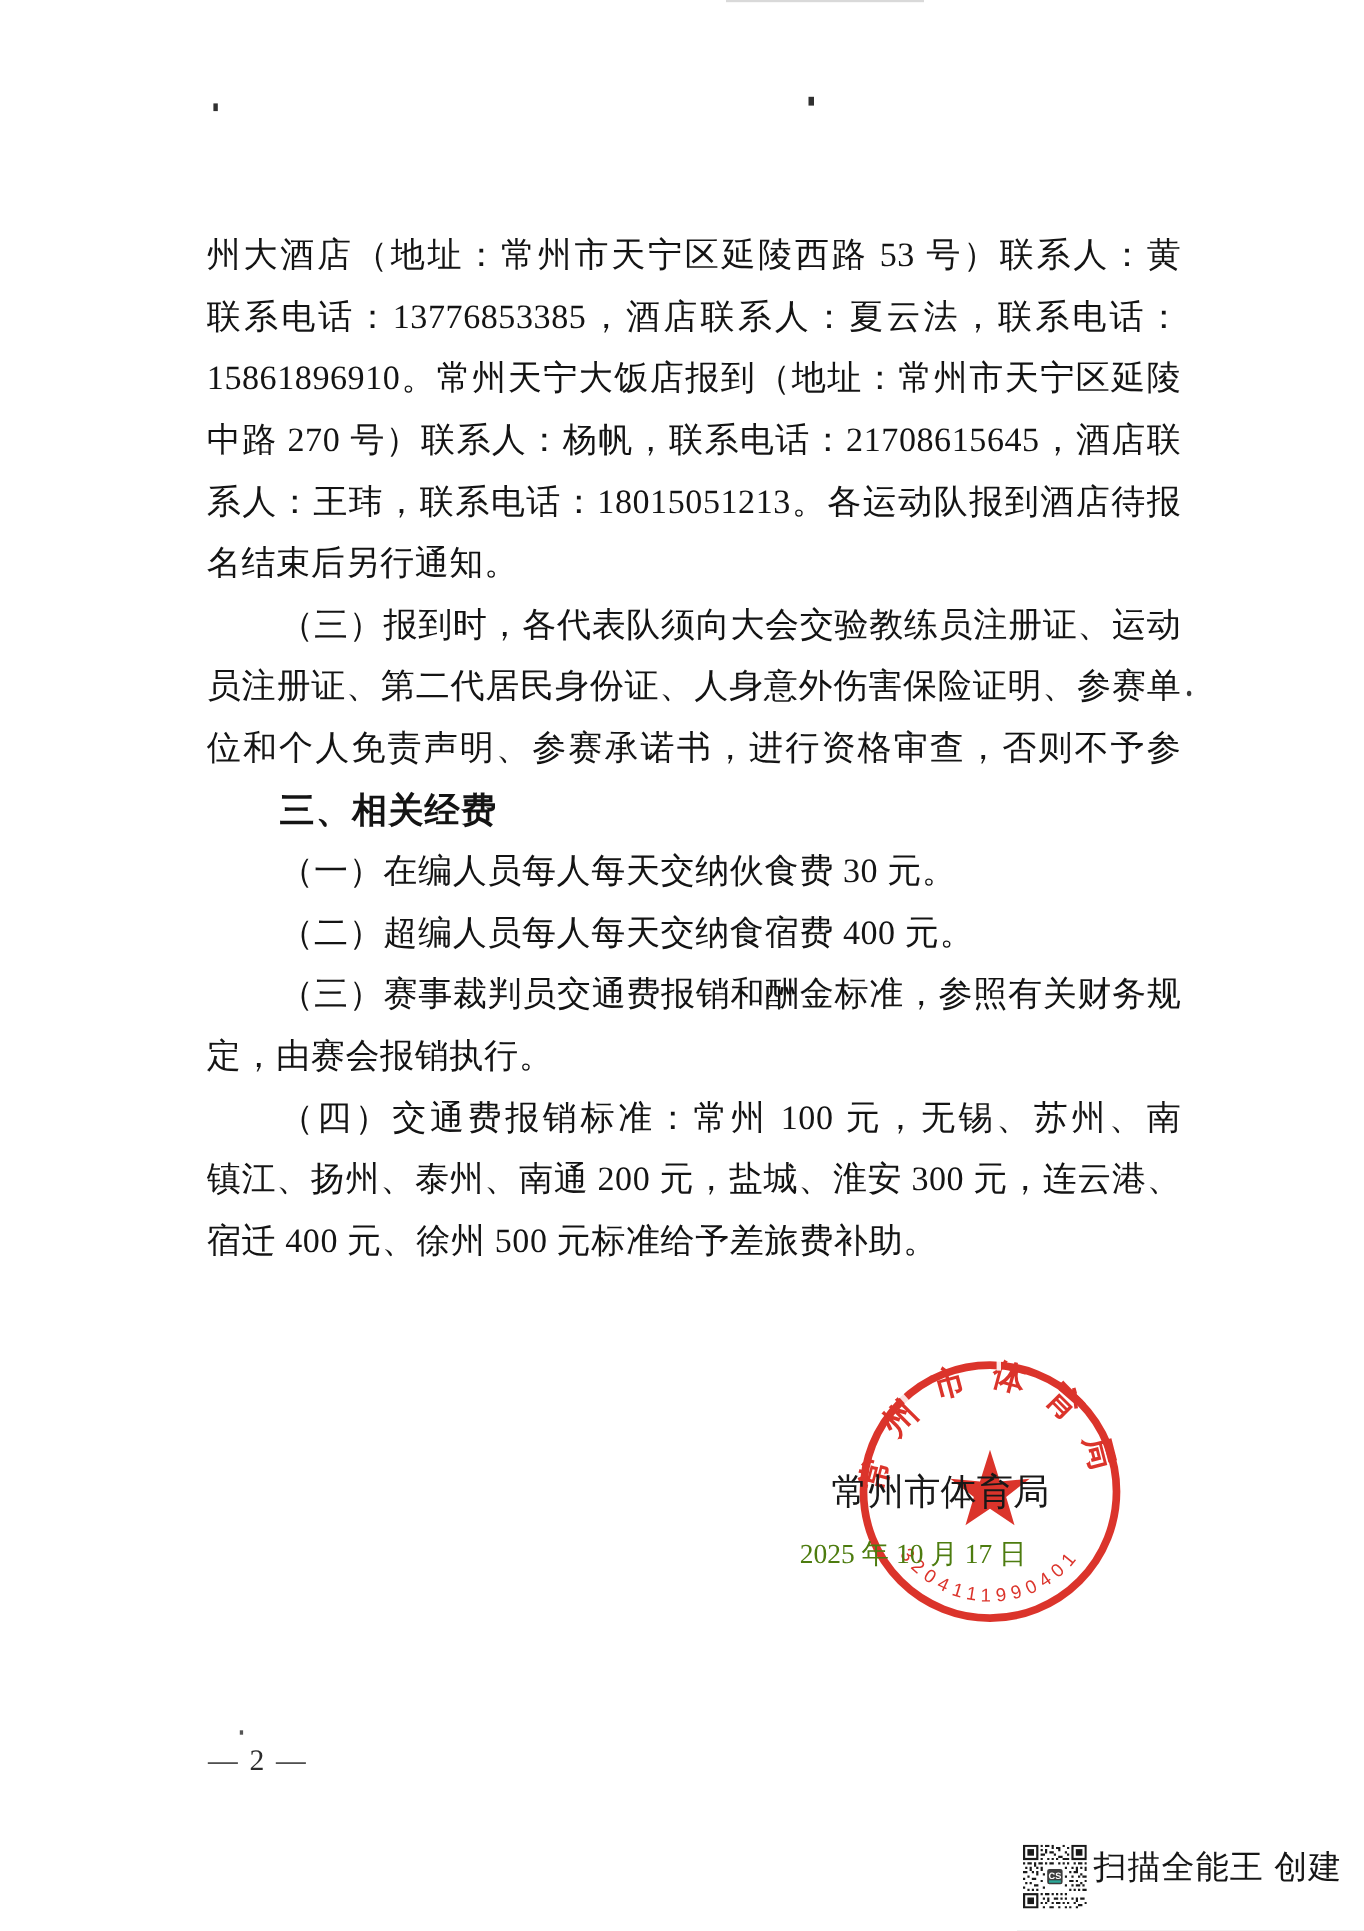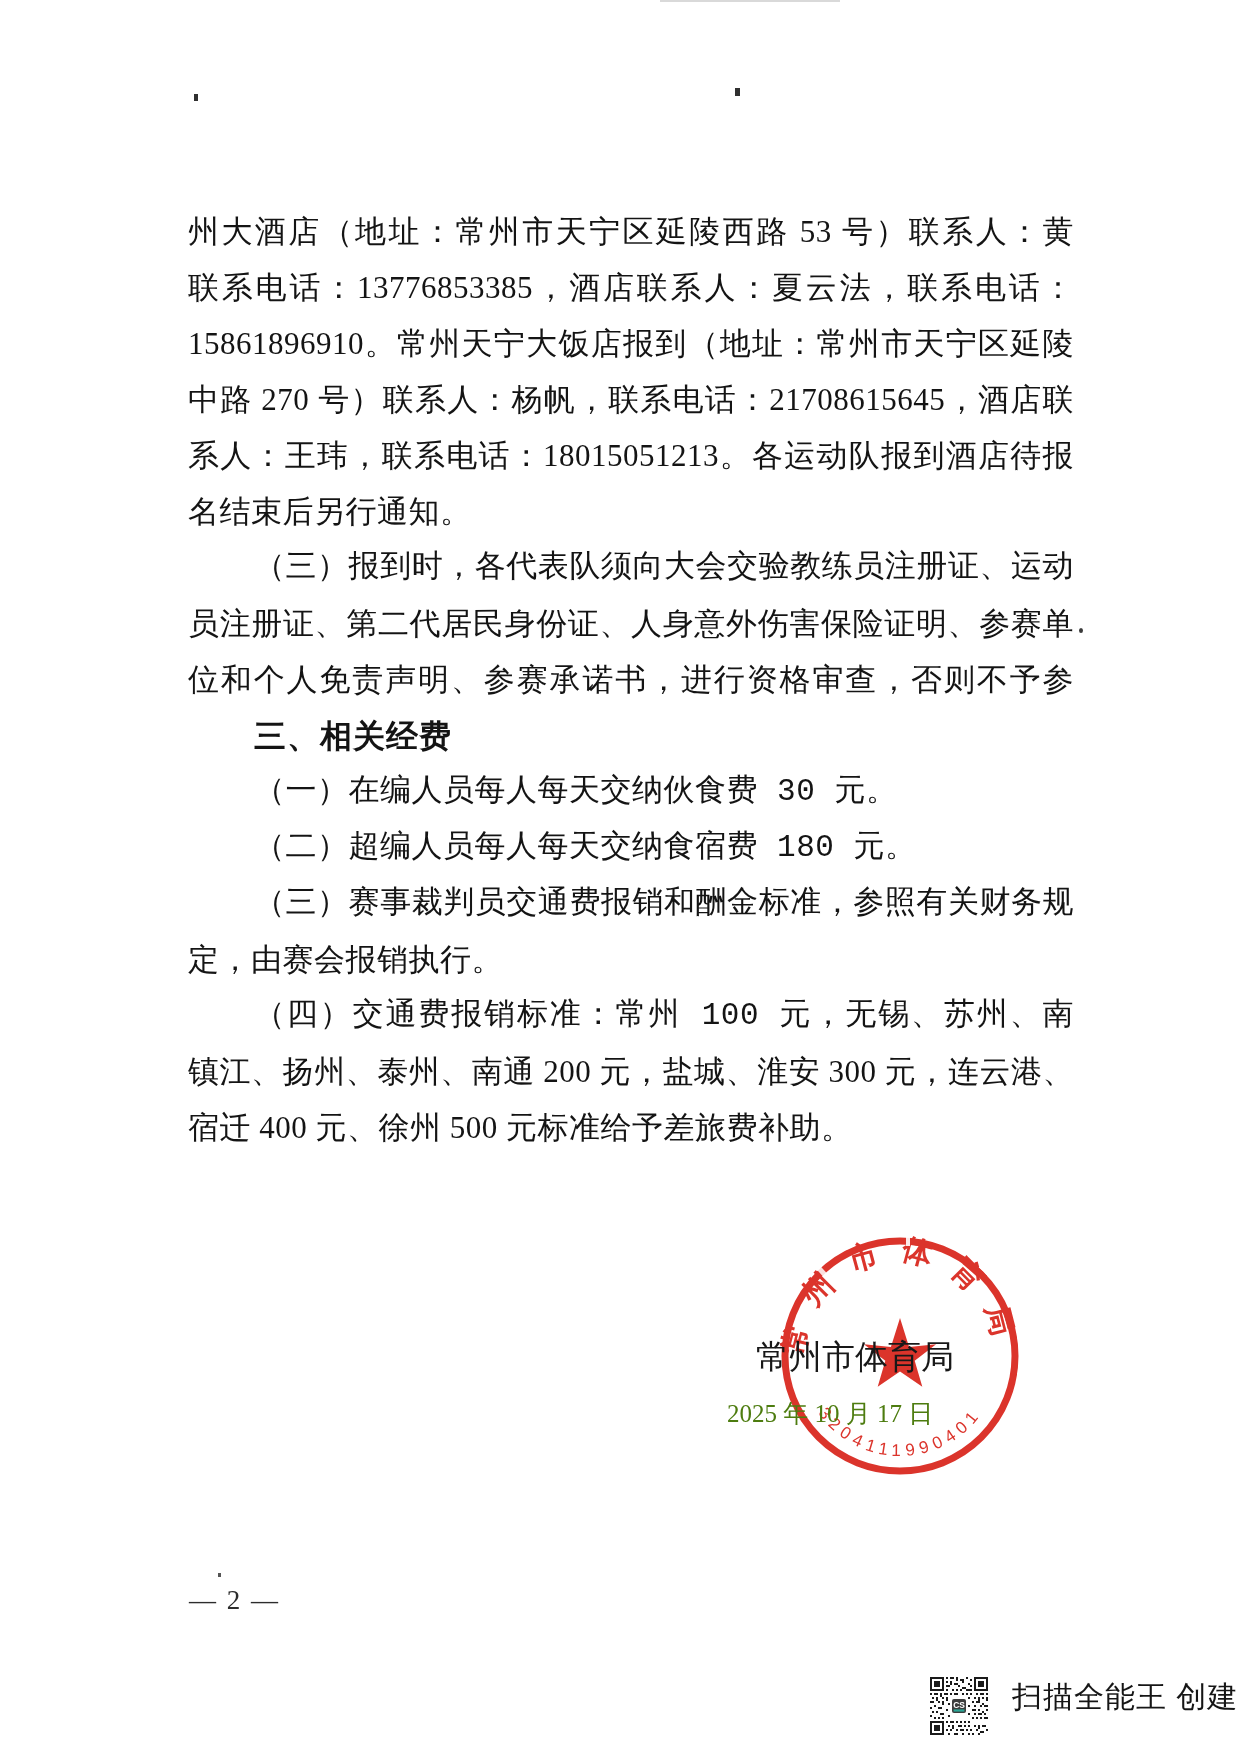--- a/index.html
+++ b/index.html
@@ -10,21 +10,21 @@
     font-family:"Liberation Serif","DejaVu Serif",serif;
     color:#111;
   }
   
   #body-text{position:absolute;left:188px;top:204px;width:886px;}
   .ln{
     height:56px;line-height:56px;font-size:31px;color:#141414;
     white-space:nowrap;letter-spacing:0.5px;
   }
   .ln.full{white-space:normal;text-align:justify;text-align-last:justify;overflow:hidden;}
-  .ln.ind{padding-left:66px;font-family:Liberation Mono, monospace;}
+  .ln.ind{padding-left:66px;}
   .ln.bold{
     font-family:"Liberation Sans","DejaVu Sans",sans-serif;
     font-weight:700;font-size:32px;letter-spacing:1px;
   }
   
   #seal-svg{position:absolute;left:775px;top:1231px;opacity:.93;}
   #signature-org{
     position:absolute;left:756px;top:1329px;width:260px;height:56px;
     line-height:56px;font-size:33px;letter-spacing:0px;color:#181818;z-index:3;
   }
@@ -35,21 +35,21 @@
   
   #page-number{
     position:absolute;left:189px;top:1585px;font-size:27px;color:#2c2c2c;
     letter-spacing:2px;
   }
   #watermark{
     position:absolute;left:930px;top:1677px;height:60px;
     display:flex;align-items:flex-start;
   }
   #watermark-text{
-    margin-left:24px;
+    margin-left:6px;
     font-family:"Liberation Sans","DejaVu Sans",sans-serif;
     font-size:30px;font-weight:500;color:#161616;letter-spacing:1px;
     white-space:nowrap;
   }
   
   .speck{position:absolute;background:#303030;}
   #speck-a{left:194px;top:94px;width:4px;height:7px;}
   #speck-b{left:735px;top:88px;width:5px;height:8px;}
   #speck-c{left:218px;top:1573px;width:3px;height:4px;background:#555;}
   #speck-d{left:1079px;top:628px;width:4px;height:5px;background:#3a3a3a;border-radius:50%;}
@@ -71,21 +71,21 @@
     <div class="ln full">联系电话：13776853385，酒店联系人：夏云法，联系电话：</div>
     <div class="ln full">15861896910。常州天宁大饭店报到（地址：常州市天宁区延陵</div>
     <div class="ln full">中路 270 号）联系人：杨帆，联系电话：21708615645，酒店联</div>
     <div class="ln full">系人：王玮，联系电话：18015051213。各运动队报到酒店待报</div>
     <div class="ln">名结束后另行通知。</div>
     <div class="ln ind full">（三）报到时，各代表队须向大会交验教练员注册证、运动</div>
     <div class="ln full">员注册证、第二代居民身份证、人身意外伤害保险证明、参赛单</div>
     <div class="ln full">位和个人免责声明、参赛承诺书，进行资格审查，否则不予参赛。</div>
     <div class="ln ind bold">三、相关经费</div>
     <div class="ln ind">（一）在编人员每人每天交纳伙食费 30 元。</div>
-    <div class="ln ind">（二）超编人员每人每天交纳食宿费 180 元。</div>
+    <div class="ln ind">（二）超编人员每人每天交纳食宿费 400 元。</div>
     <div class="ln ind full">（三）赛事裁判员交通费报销和酬金标准，参照有关财务规</div>
     <div class="ln">定，由赛会报销执行。</div>
     <div class="ln ind full">（四）交通费报销标准：常州 100 元，无锡、苏州、南京、</div>
     <div class="ln full">镇江、扬州、泰州、南通 200 元，盐城、淮安 300 元，连云港、</div>
     <div class="ln">宿迁 400 元、徐州 500 元标准给予差旅费补助。</div>
   </div>
 
   <svg id="seal-svg" width="250" height="250" viewBox="0 0 250 250">
     <circle cx="125" cy="125" r="115" fill="none" stroke="#d9251c" stroke-width="7"></circle>
     <path id="sealArcTop" d="M 30 125 A 95 95 0 0 1 220 125" fill="none"></path>

